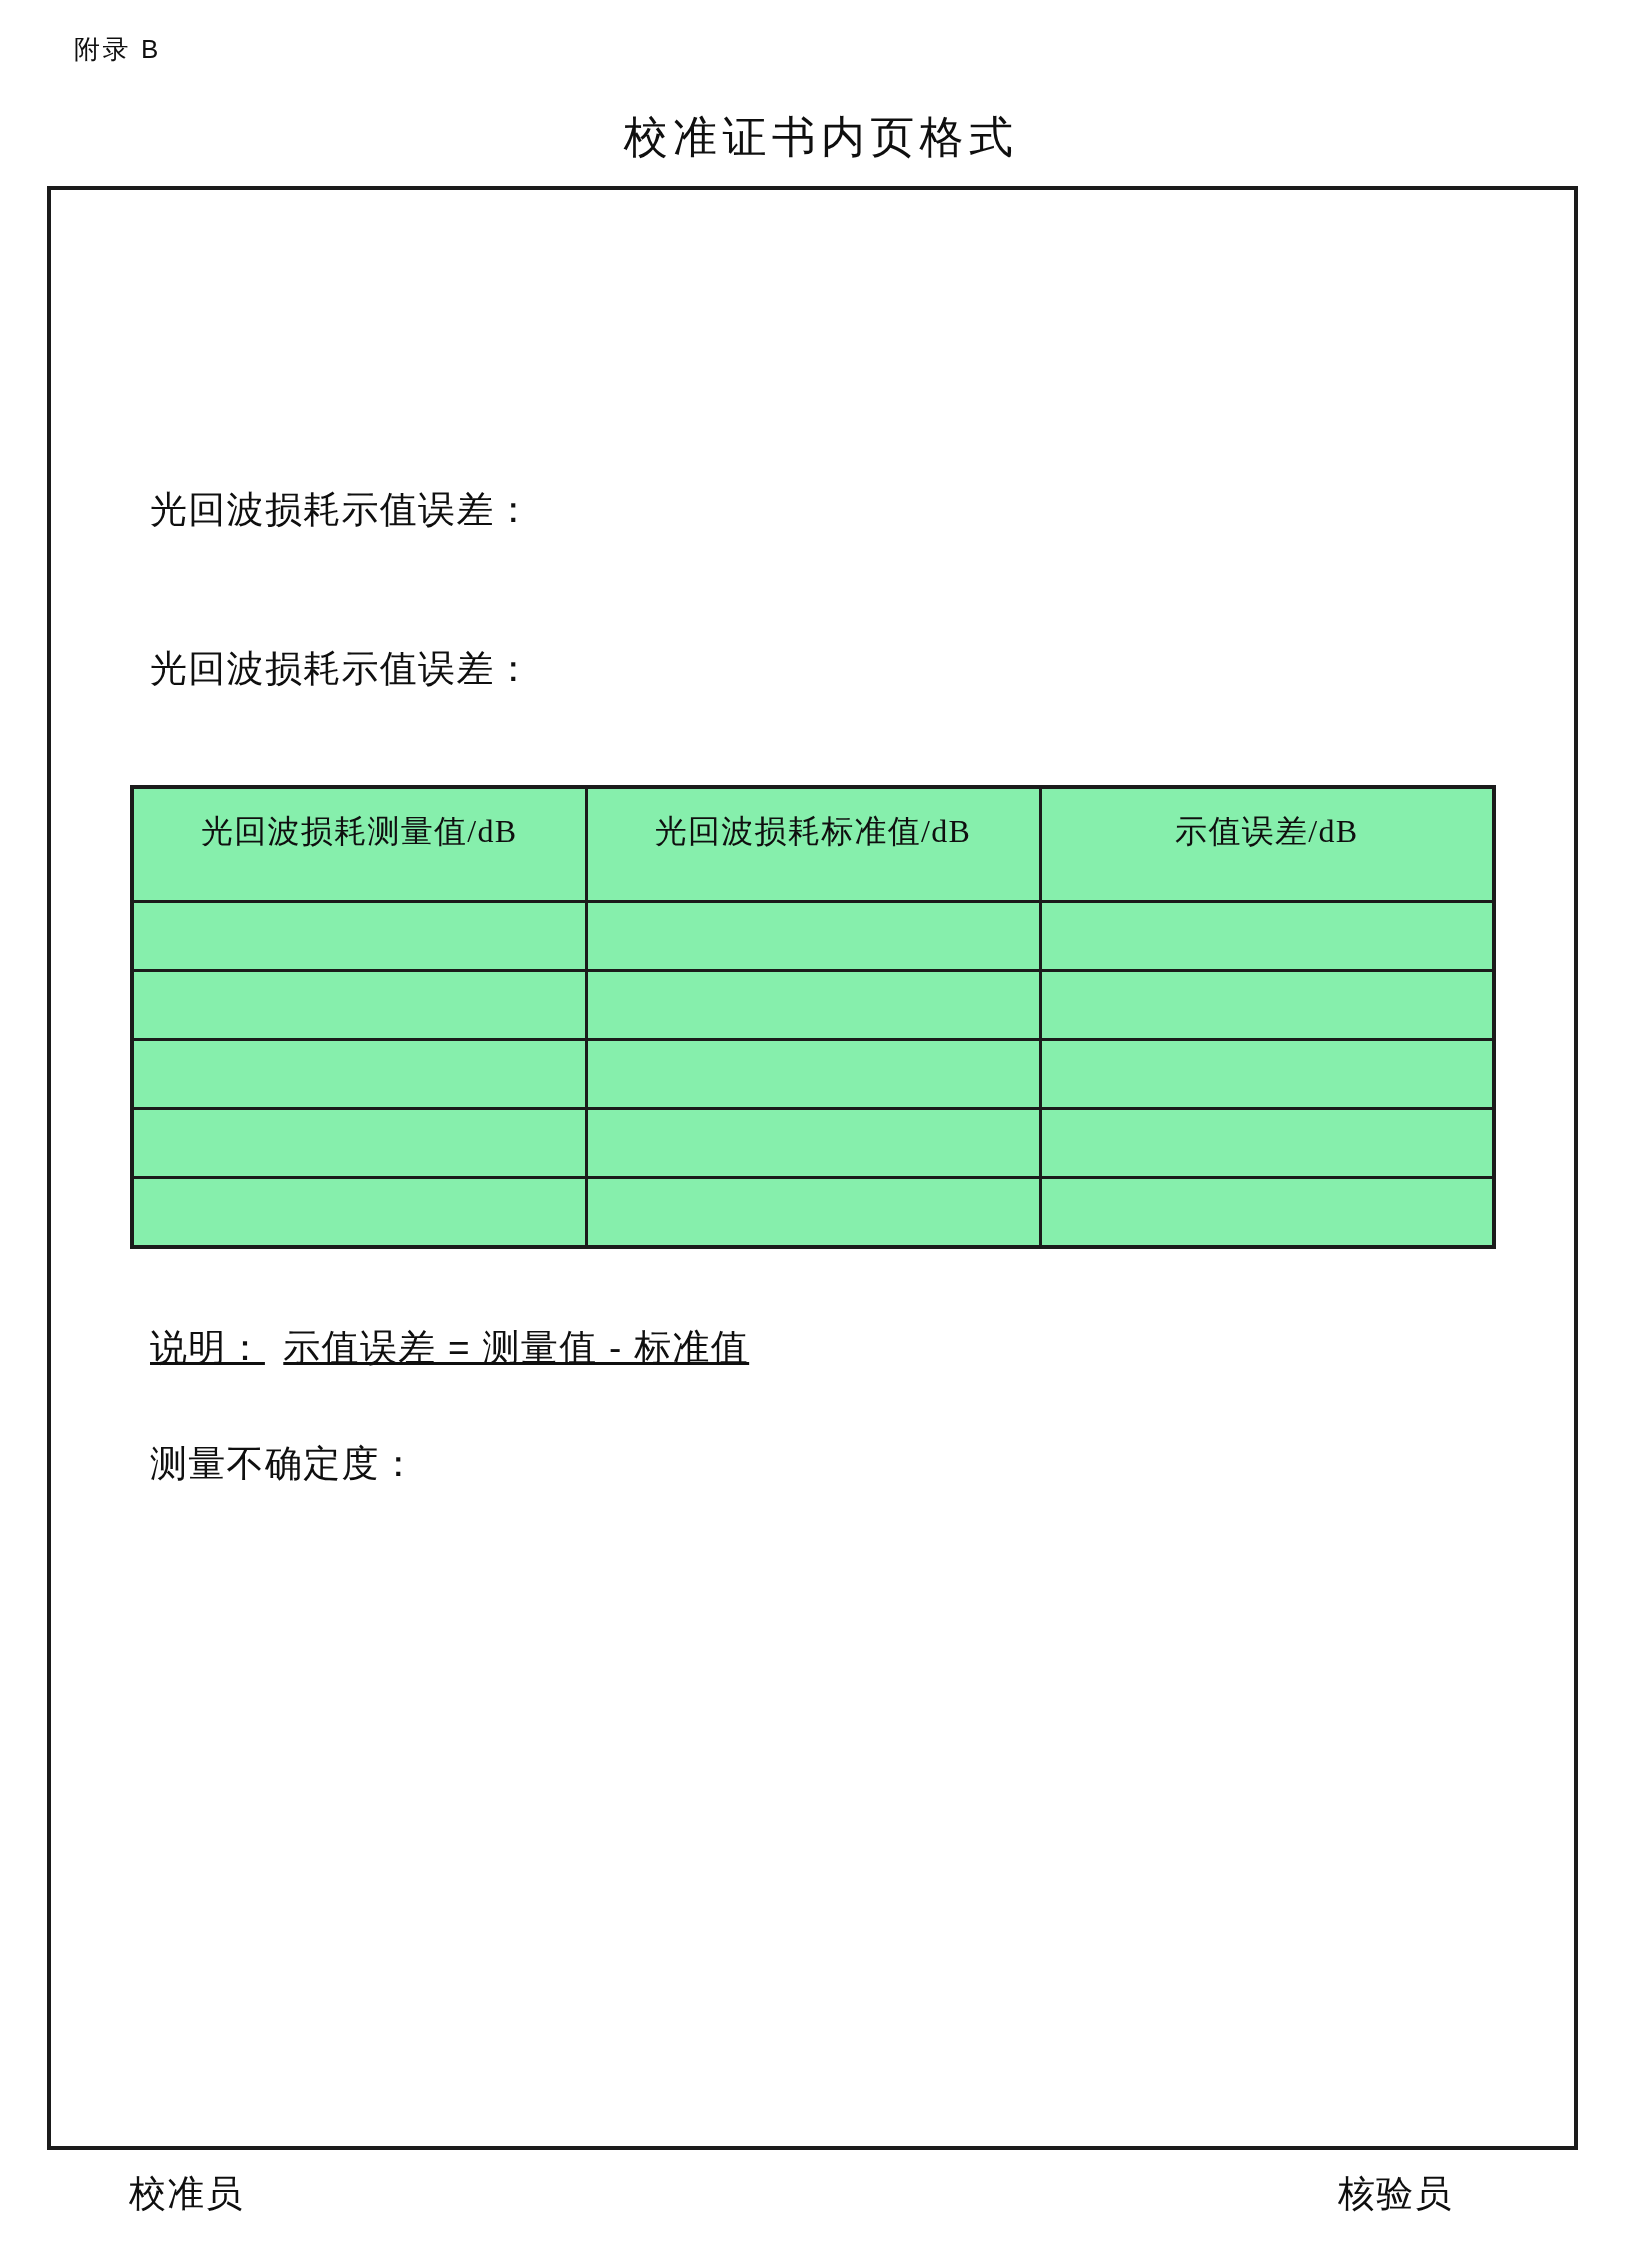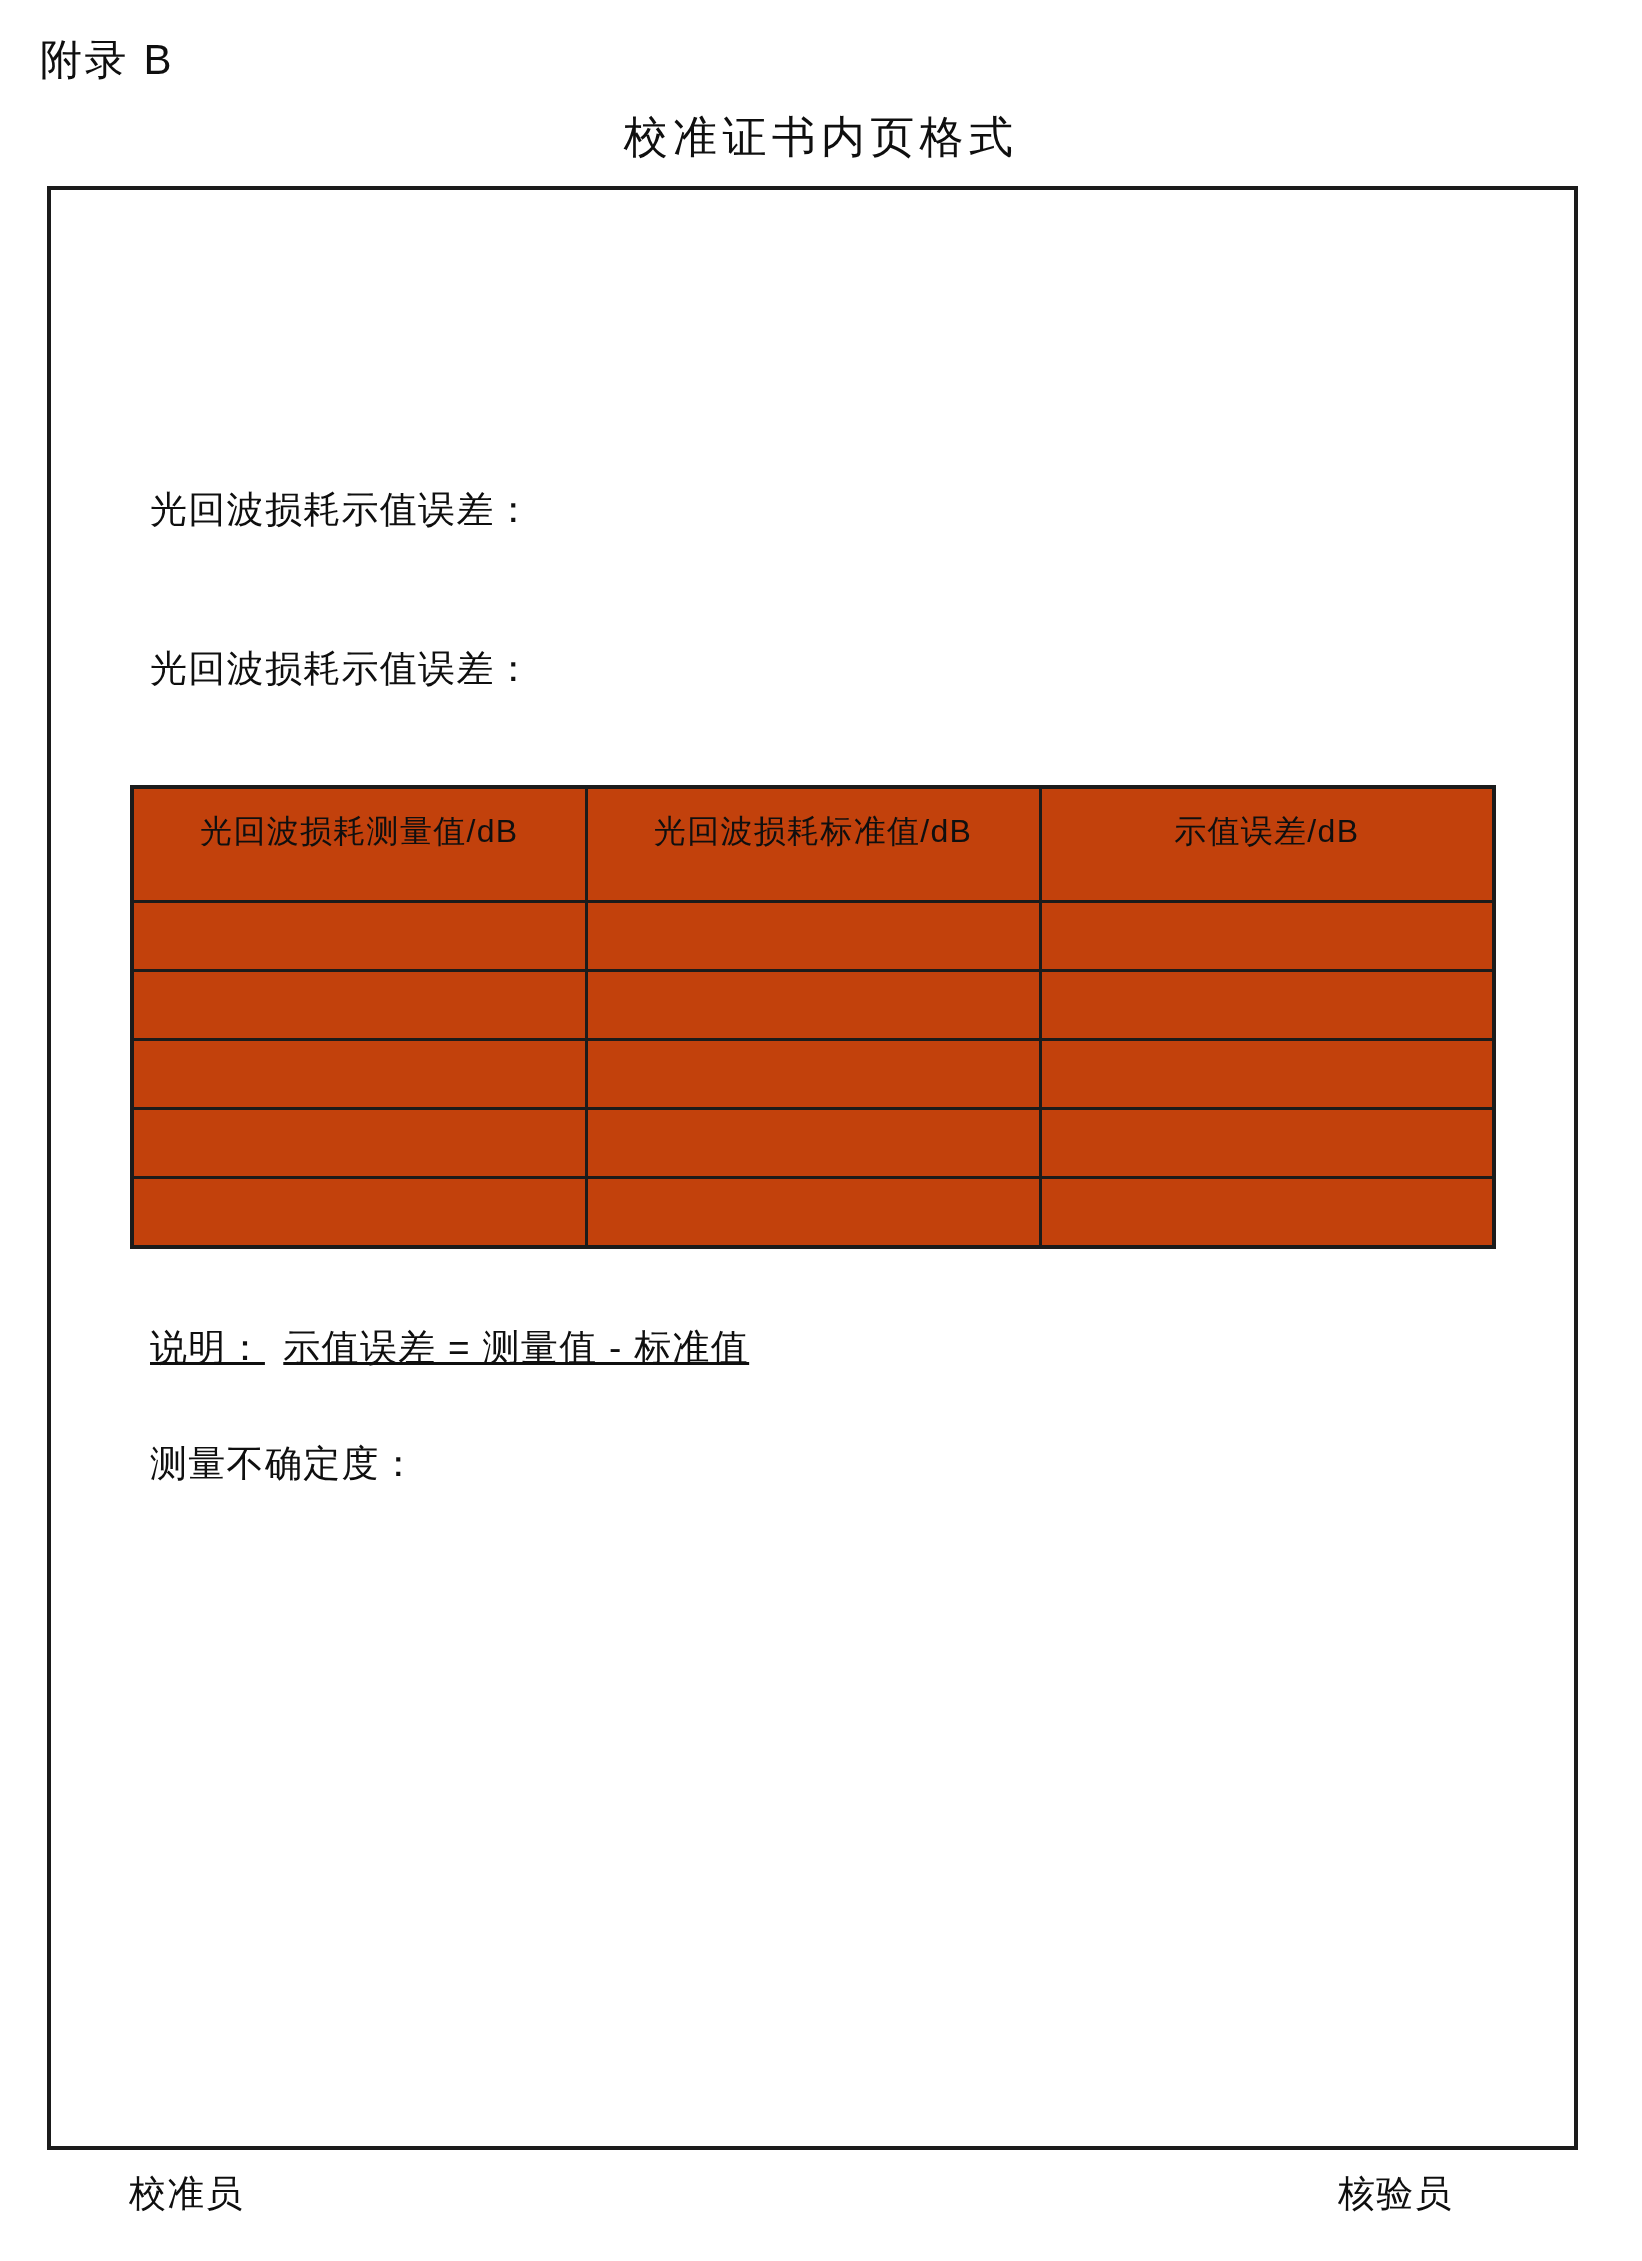--- a/index.html
+++ b/index.html
@@ -11,23 +11,23 @@
     position: relative;
     width: 1642px;
     height: 2261px;
     background: #ffffff;
     font-family: "Liberation Sans", "DejaVu Sans", sans-serif;
     color: #0f0f0f;
     overflow: hidden;
   }
   .appendix-label {
     position: absolute;
-    left: 40px;
+    left: 74px;
     top: 32px;
-    font-size: 42px;
+    font-size: 26px;
     letter-spacing: 2.6px;
     white-space: nowrap;
   }
   .page-title {
     position: absolute;
     left: 0;
     top: 108px;
     width: 100%;
     text-align: center;
     font-size: 44px;
@@ -60,21 +60,22 @@
     top: 785px;
     width: 1366px;
     border-collapse: collapse;
     table-layout: fixed;
     border: 4px solid #1b1b1b;
   }
   table.results-table th,
   table.results-table td {
     border: 3.3px solid #1b1b1b;
     padding: 0;
-    background: #c2410c;
+    background: #86efac;
+    font-family: Liberation Serif, serif;
   }
   table.results-table th {
     height: 85px;
     font-size: 32px;
     font-weight: normal;
     text-align: center;
     vertical-align: middle;
     padding-bottom: 26px;
     letter-spacing: 1.3px;
   }

